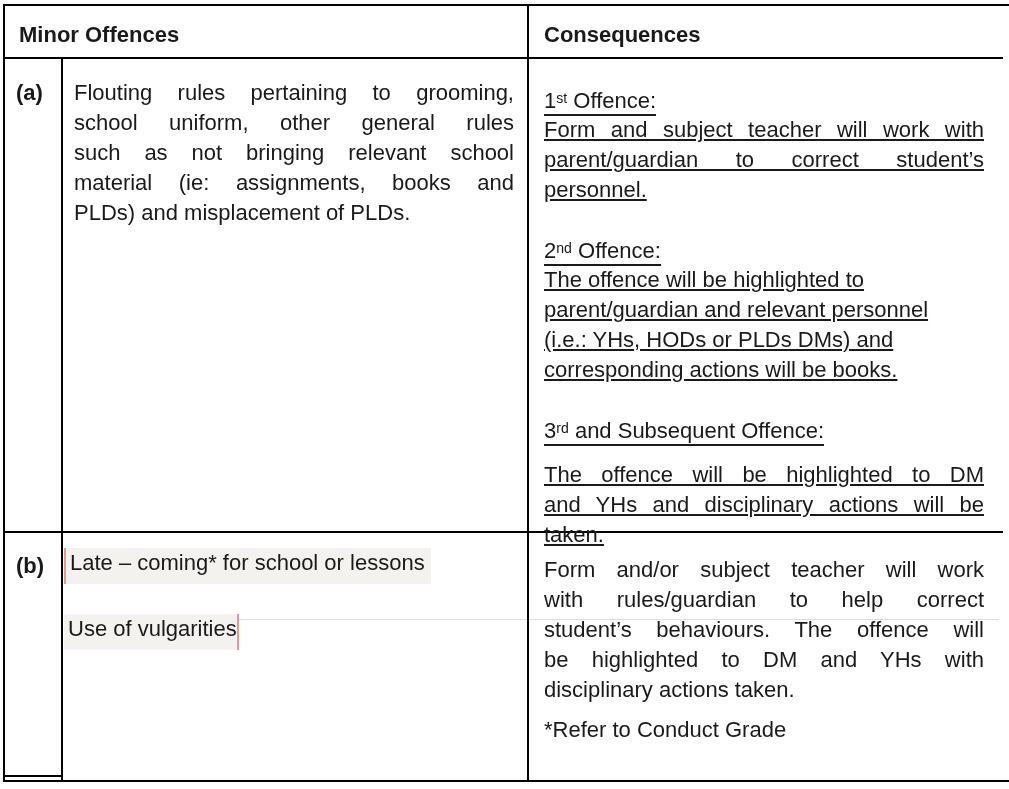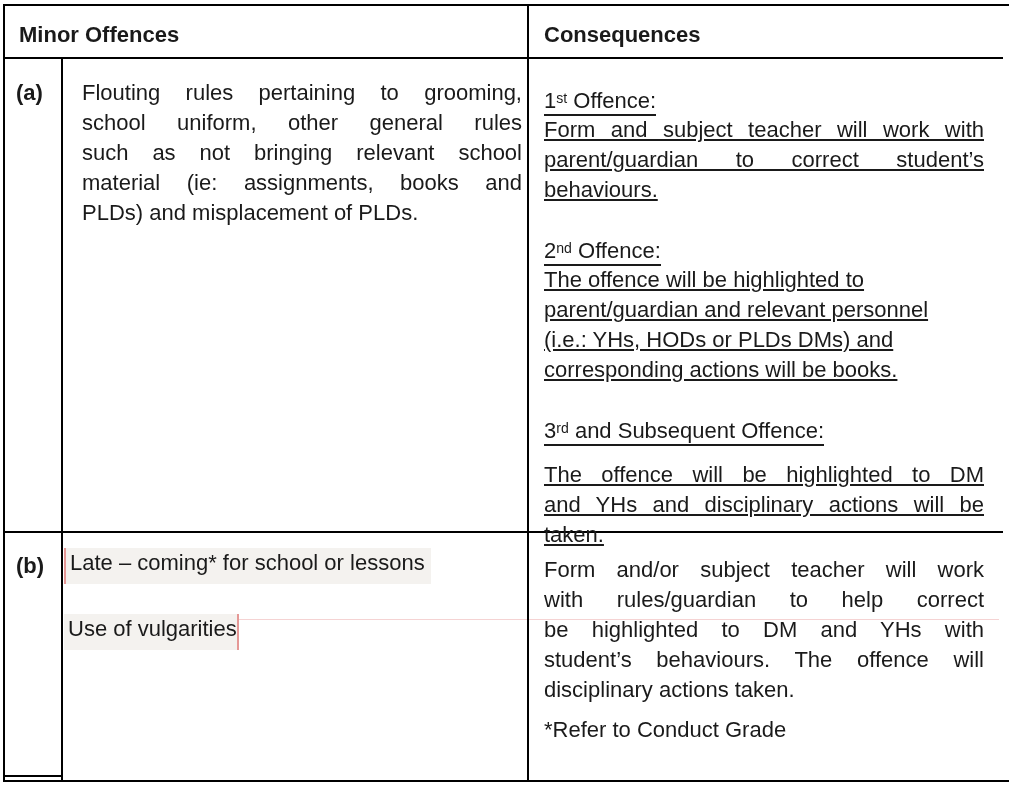--- a/index.html
+++ b/index.html
@@ -61,35 +61,35 @@
   <div class="vline" style="left:522px; top:0; width:2px; height:774px;"></div>
   <div class="vline" style="left:56px; top:51px; width:2px; height:723px;"></div>
   <div class="hline" style="left:0; top:525px; width:998px; height:2px;"></div>
   <div class="hline" style="left:0; top:769px; width:56px; height:2px;"></div>
 
   <div class="abs line b" style="left:14px; top:14px;">Minor Offences</div>
   <div class="abs line b" style="left:539px; top:14px;">Consequences</div>
 
   <div class="abs line b" style="left:11px; top:72px;">(a)</div>
 
-  <div class="abs" style="left:77px; top:72px; width:440px;">
+  <div class="abs" style="left:69px; top:72px; width:440px;">
     <div class="line jl">Flouting rules pertaining to grooming,</div>
     <div class="line jl">school uniform, other general rules</div>
     <div class="line jl">such as not bringing relevant school</div>
     <div class="line jl">material (ie: assignments, books and</div>
     <div class="line">PLDs) and misplacement of PLDs.</div>
   </div>
 
   <div class="abs" style="left:539px; top:79px; width:440px;text-decoration:underline;">
     <div class="line">
       <span class="u"><span>1</span><span class="sup">st</span><span> Offence:</span></span>
     </div>
     <div class="line jl">Form and subject teacher will work with</div>
     <div class="line jl">parent/guardian to correct student’s</div>
-    <div class="line">behaviours.</div>
+    <div class="line">personnel.</div>
     <div class="sp30"></div>
     <div class="line">
       <span class="u"><span>2</span><span class="sup">nd</span><span> Offence:</span></span>
     </div>
     <div class="line">The offence will be highlighted to</div>
     <div class="line">parent/guardian and relevant personnel</div>
     <div class="line">(i.e.: YHs, HODs or PLDs DMs) and</div>
     <div class="line">corresponding actions will be books.</div>
     <div class="sp30"></div>
     <div class="line">
@@ -102,20 +102,20 @@
   </div>
 
   <div class="abs line b" style="left:11px; top:545px;">(b)</div>
 
   <div class="hl hl-left" style="left:59px; top:542px;">Late – coming* for school or lessons</div>
   <div class="hl hl-right" style="left:59px; top:583px;margin-top:25px;">Use of vulgarities</div>
 
   <div class="abs" style="left:539px; top:549px; width:440px;">
     <div class="line jl">Form and/or subject teacher will work</div>
     <div class="line jl">with rules/guardian to help correct</div>
+    <div class="line jl">student’s behaviours. The offence will</div>
     <div class="line jl">be highlighted to DM and YHs with</div>
-    <div class="line jl">student’s behaviours. The offence will</div>
     <div class="line">disciplinary actions taken.</div>
     <div class="sp10"></div>
     <div class="line">*Refer to Conduct Grade</div>
   </div>
 
 </div>
 
 </body></html>

